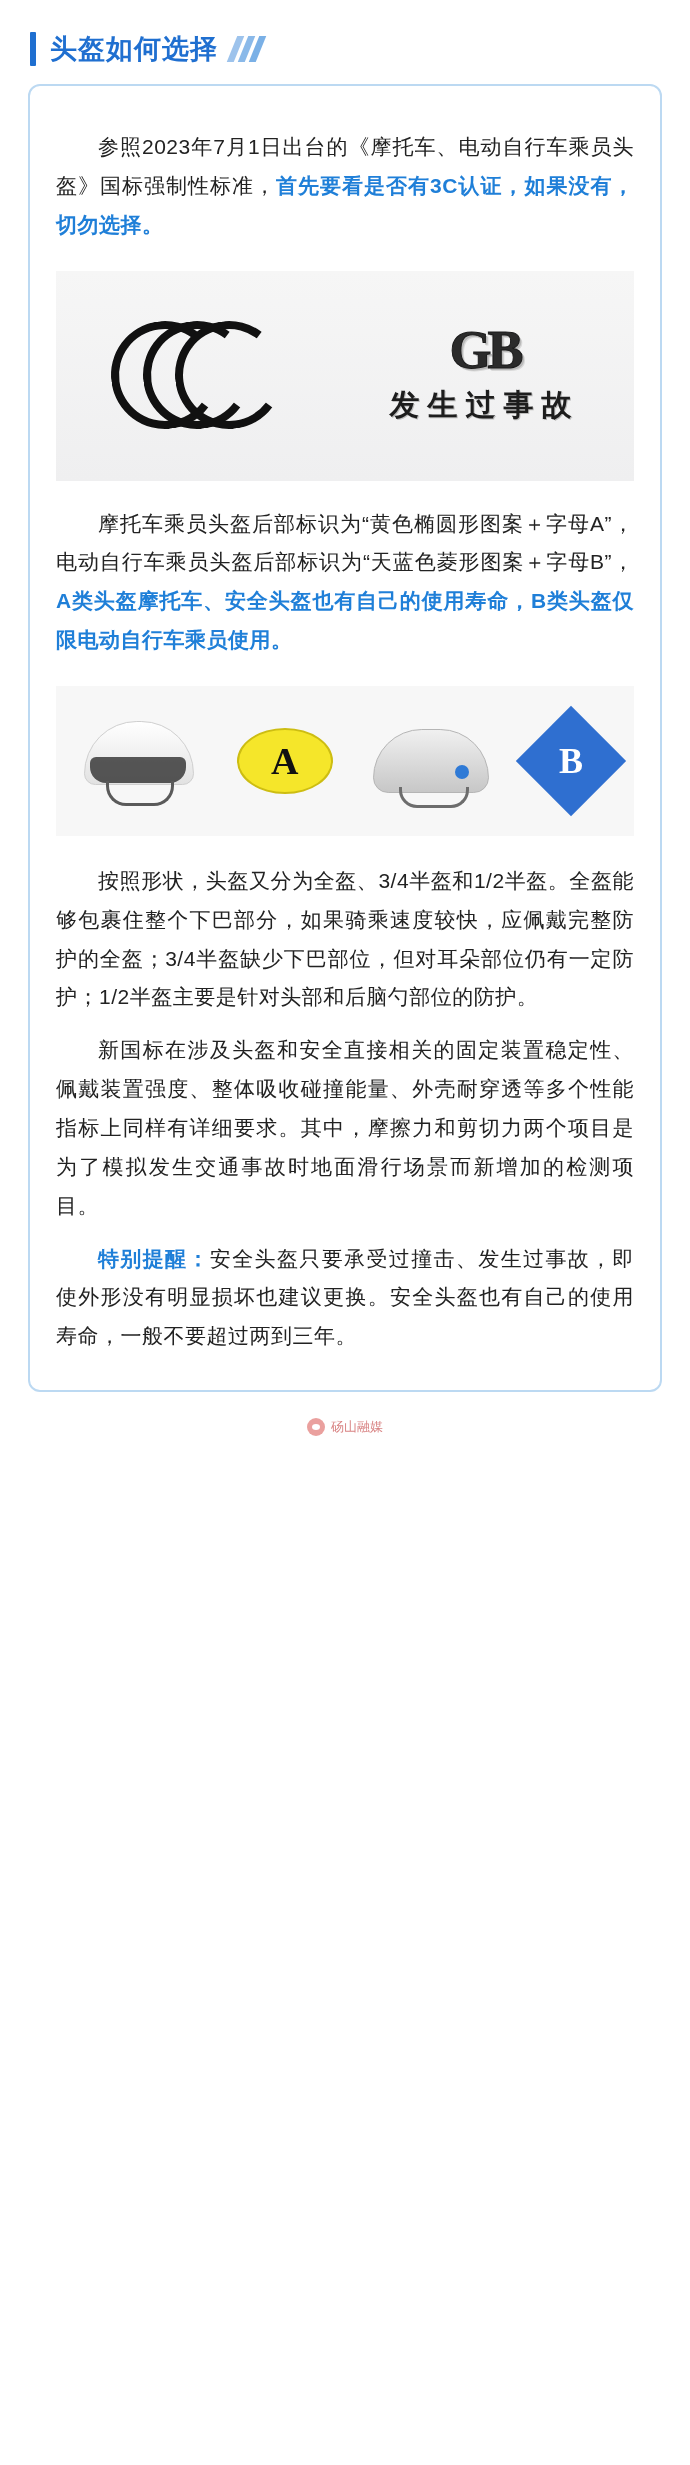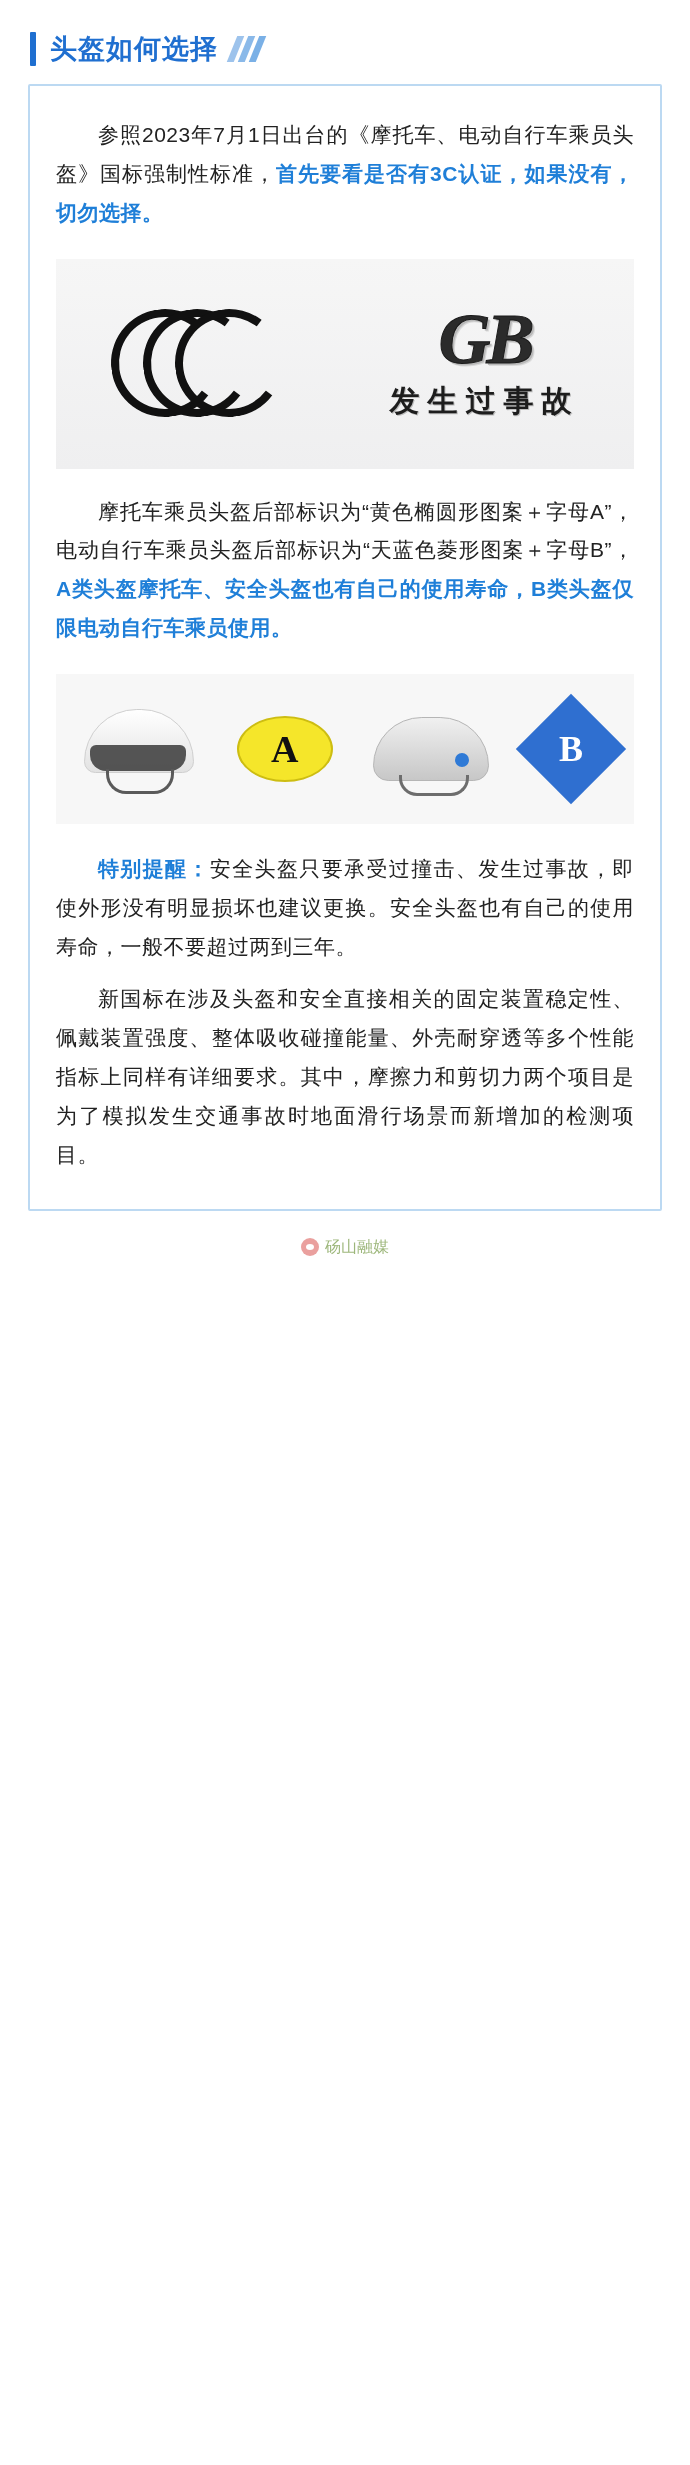--- a/index.html
+++ b/index.html
@@ -54,22 +54,22 @@
     background: #9dc3ec;
     transform: skewX(-22deg);
     margin-right: 4px;
   }
   .header-slashes span:nth-child(2) { background: #8ab9e9; }
   .header-slashes span:nth-child(3) { background: #7ab0e6; }
 
   
   .card {
     border: 2px solid #bcd9f2;
-    border-radius: 2px;
-    padding: 30px 26px 34px 26px;
+    border-radius: 12px;
+    padding: 42px 26px 34px 26px;
     background: #ffffff;
   }
 
   p.para {
     font-size: 21px;
     line-height: 1.85;
     margin: 0 0 14px 0;
     text-indent: 2em;
     letter-spacing: 0.5px;
     text-align: justify;
@@ -115,27 +115,26 @@
   .ccc .c2 { left: 32px; }
   .ccc .c3 { left: 64px; }
 
   .gb-wrap {
     display: flex;
     flex-direction: column;
     align-items: center;
   }
   .gb-letters {
     font-family: "Liberation Serif", serif;
-    font-size: 72px;
+    font-size: 54px;
     font-weight: bold;
     letter-spacing: -4px;
     line-height: 0.95;
     color: #2b2b2b;
     text-shadow: 2px 2px 0 #b9b9b9, 3px 3px 0 #d9d9d9;
-    font-style: italic;
     -webkit-text-stroke: 1px #1a1a1a;
   }
   .gb-cn {
     font-size: 30px;
     font-weight: bold;
     letter-spacing: 8px;
     margin-top: 8px;
     color: #1d1d1d;
     text-shadow: 1px 1px 0 #bdbdbd;
   }
@@ -245,22 +244,22 @@
   }
   .wb-logo::after {
     content: "";
     position: absolute;
     left: 5px; top: 6px;
     width: 8px; height: 6px;
     background: #fff;
     border-radius: 50%;
   }
   .footer-text {
-    font-size: 16px;
-    color: #4d7c0f;
+    font-size: 13px;
+    color: #b91c1c;
   }
 </style>
 </head>
 <body>
 
 <div class="page">
 
   <div class="header">
     <div class="header-bar"></div>
     <div class="header-title">头盔如何选择</div>
@@ -304,28 +303,31 @@
       <div class="helmet-b">
         <div class="shell"></div>
         <div class="dot"></div>
         <div class="strap"></div>
       </div>
       <div class="badge-b">
         <span>B</span>
       </div>
     </div>
 
-
+    <p class="para">
+      <span>按照形状，头盔又分为全盔、3/4半盔和1/2半盔。全盔能够包裹住整个下巴部分，如果骑乘速度较快，应佩戴完整防护的全盔；3/4半盔缺少下巴部位，但对耳朵部位仍有一定防护；1/2半盔主要是针对头部和后脑勺部位的防护。</span>
+    </p>
+
+
+    <p class="para">
+      <span>新国标在涉及头盔和安全直接相关的固定装置稳定性、佩戴装置强度、整体吸收碰撞能量、外壳耐穿透等多个性能指标上同样有详细要求。其中，摩擦力和剪切力两个项目是为了模拟发生交通事故时地面滑行场景而新增加的检测项目。</span>
+    </p>
 
     <p class="para">
       <span class="note-label">特别提醒：</span><span>安全头盔只要承受过撞击、发生过事故，即使外形没有明显损坏也建议更换。安全头盔也有自己的使用寿命，一般不要超过两到三年。</span>
-    </p>
-
-    <p class="para">
-      <span>新国标在涉及头盔和安全直接相关的固定装置稳定性、佩戴装置强度、整体吸收碰撞能量、外壳耐穿透等多个性能指标上同样有详细要求。其中，摩擦力和剪切力两个项目是为了模拟发生交通事故时地面滑行场景而新增加的检测项目。</span>
     </p>
 
   </div>
 
   <div class="footer">
     <div class="wb-logo"></div>
     <div class="footer-text">砀山融媒</div>
   </div>
 
 </div>

